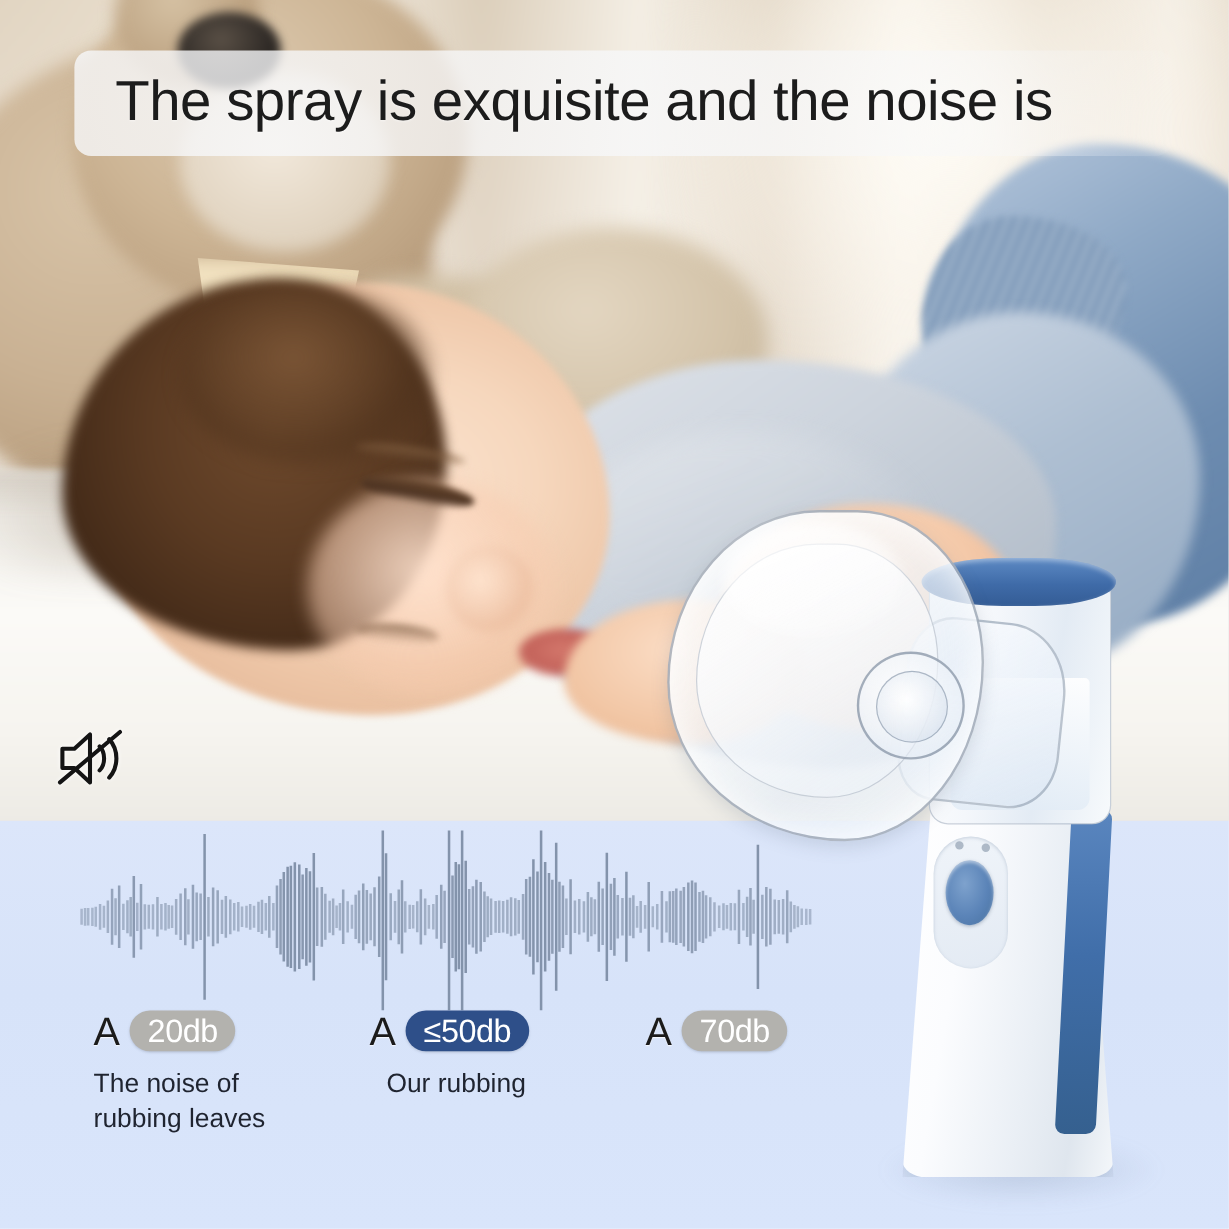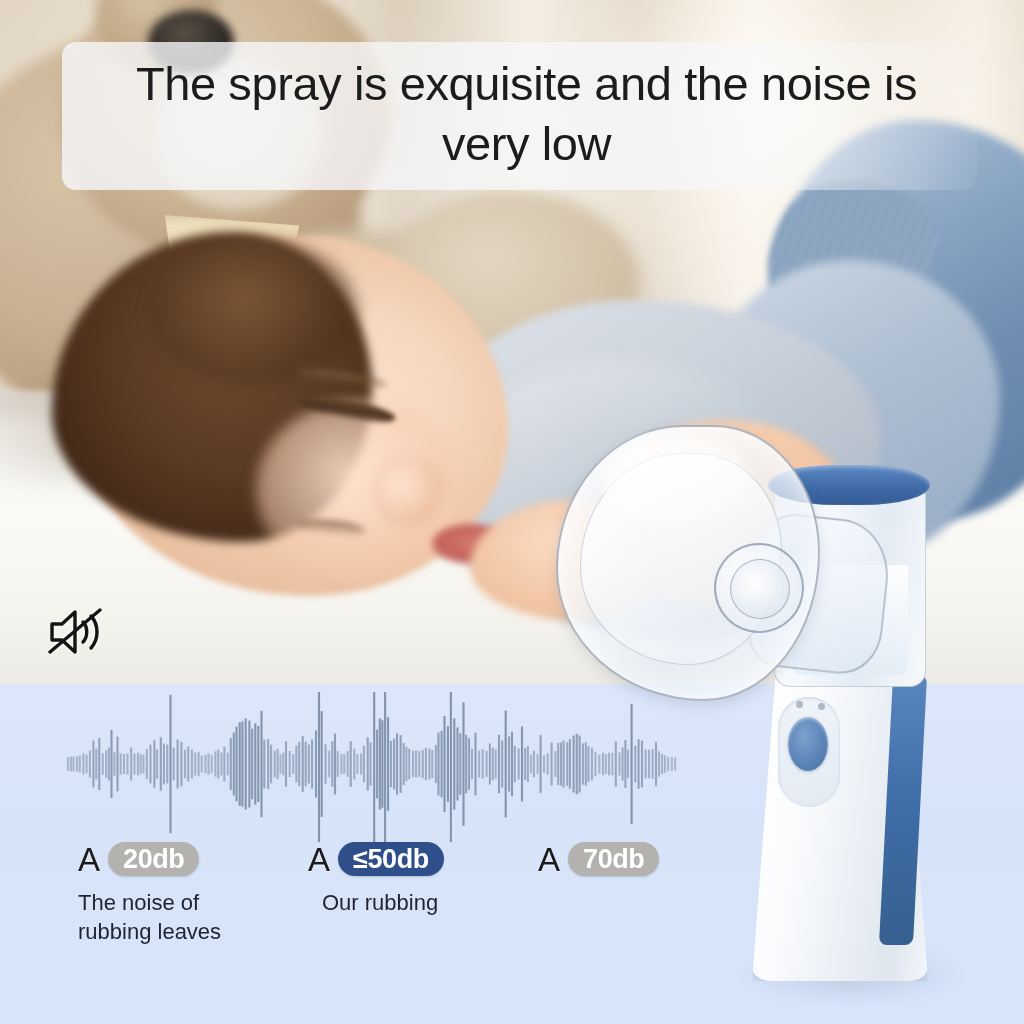--- a/index.html
+++ b/index.html
@@ -21,21 +21,20 @@
   }
 
   
   .photo-scene {
     position: absolute;
     left: 0; top: 0;
     width: 1024px;
     height: 684px;
     overflow: hidden;
     background: #efe6da;
-    text-align: center;
   }
 
   
   .backdrop {
     position: absolute;
     left: -40px; top: -40px;
     width: 1104px; height: 500px;
     background:
       linear-gradient(90deg,
         rgba(222,208,188,0.0) 0%,
@@ -373,21 +372,21 @@
   }
   .db-pill {
     display: inline-flex;
     align-items: center;
     justify-content: center;
     gap: 3px;
     height: 34px;
     padding: 0 15px;
     border-radius: 17px;
     font-size: 27px;
-    font-weight: 700;
+    font-weight: 400;
     color: #ffffff;
     letter-spacing: -0.4px;
     white-space: nowrap;
     box-shadow: 0 1px 2px rgba(80,90,110,0.25);
   }
   .db-pill.grey   { background: #b3b2ae; }
   .db-pill.accent { background: #2e4f89; }
   .db-caption {
     margin-top: 12px;
     font-size: 22px;
@@ -570,21 +569,20 @@
       <div class="baby-brow"></div>
       <div class="baby-eye"></div>
       <div class="baby-eye2"></div>
       <div class="baby-nose"></div>
       <div class="baby-mouth"></div>
       <div class="baby-fingers"></div>
     </div>
 
     <div class="headline-banner">
       <p class="headline-text">The spray is exquisite and the noise is</p>
-      <p class="headline-text">very low</p>
     </div>
 
     <div class="mute-icon">
       <svg viewBox="0 0 70 64" width="70" height="64" aria-hidden="true">
         <g fill="none" stroke="#141414" stroke-width="3.4" stroke-linejoin="round" stroke-linecap="round" style="filter: drop-shadow(0 0 2px rgba(255,255,255,0.95));">
           <path d="M10 24 L20 24 L33 12 L33 52 L20 40 L10 40 Z"></path>
           <path d="M41 22 C46 27 46 37 41 42"></path>
           <path d="M49 16 C57 25 57 39 49 48"></path>
           <line x1="8" y1="52" x2="58" y2="10"></line>
         </g>

